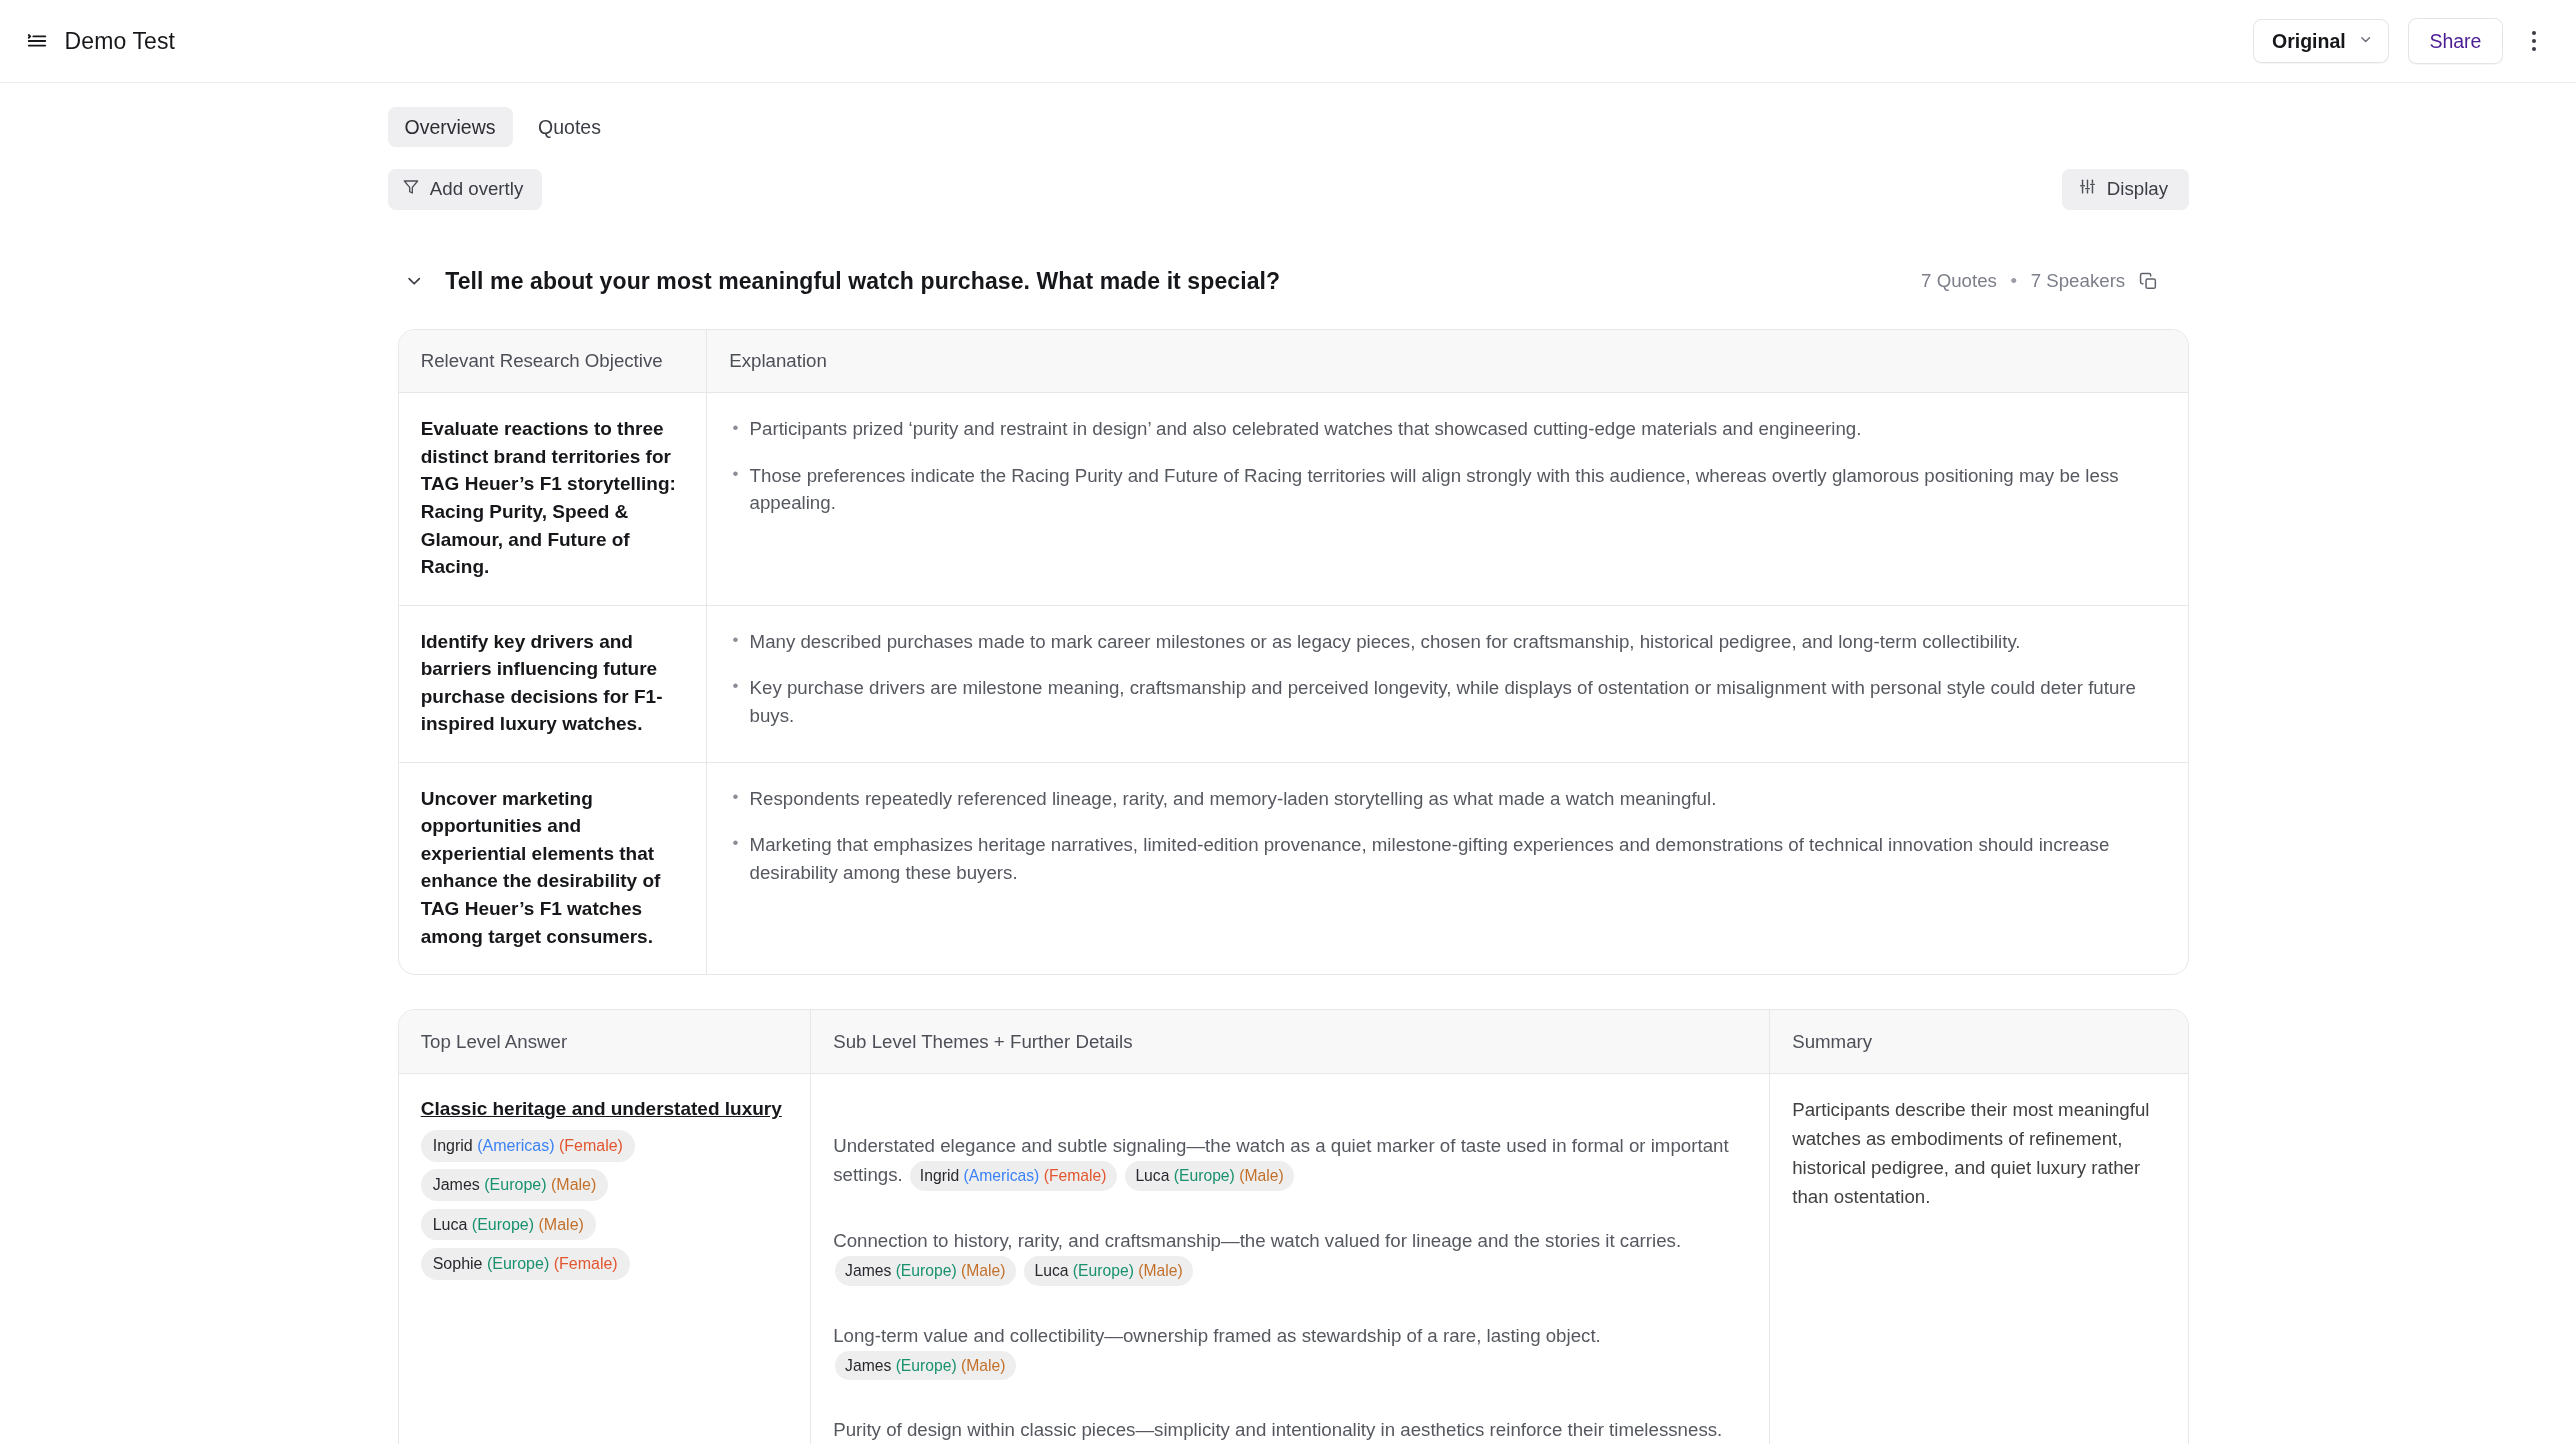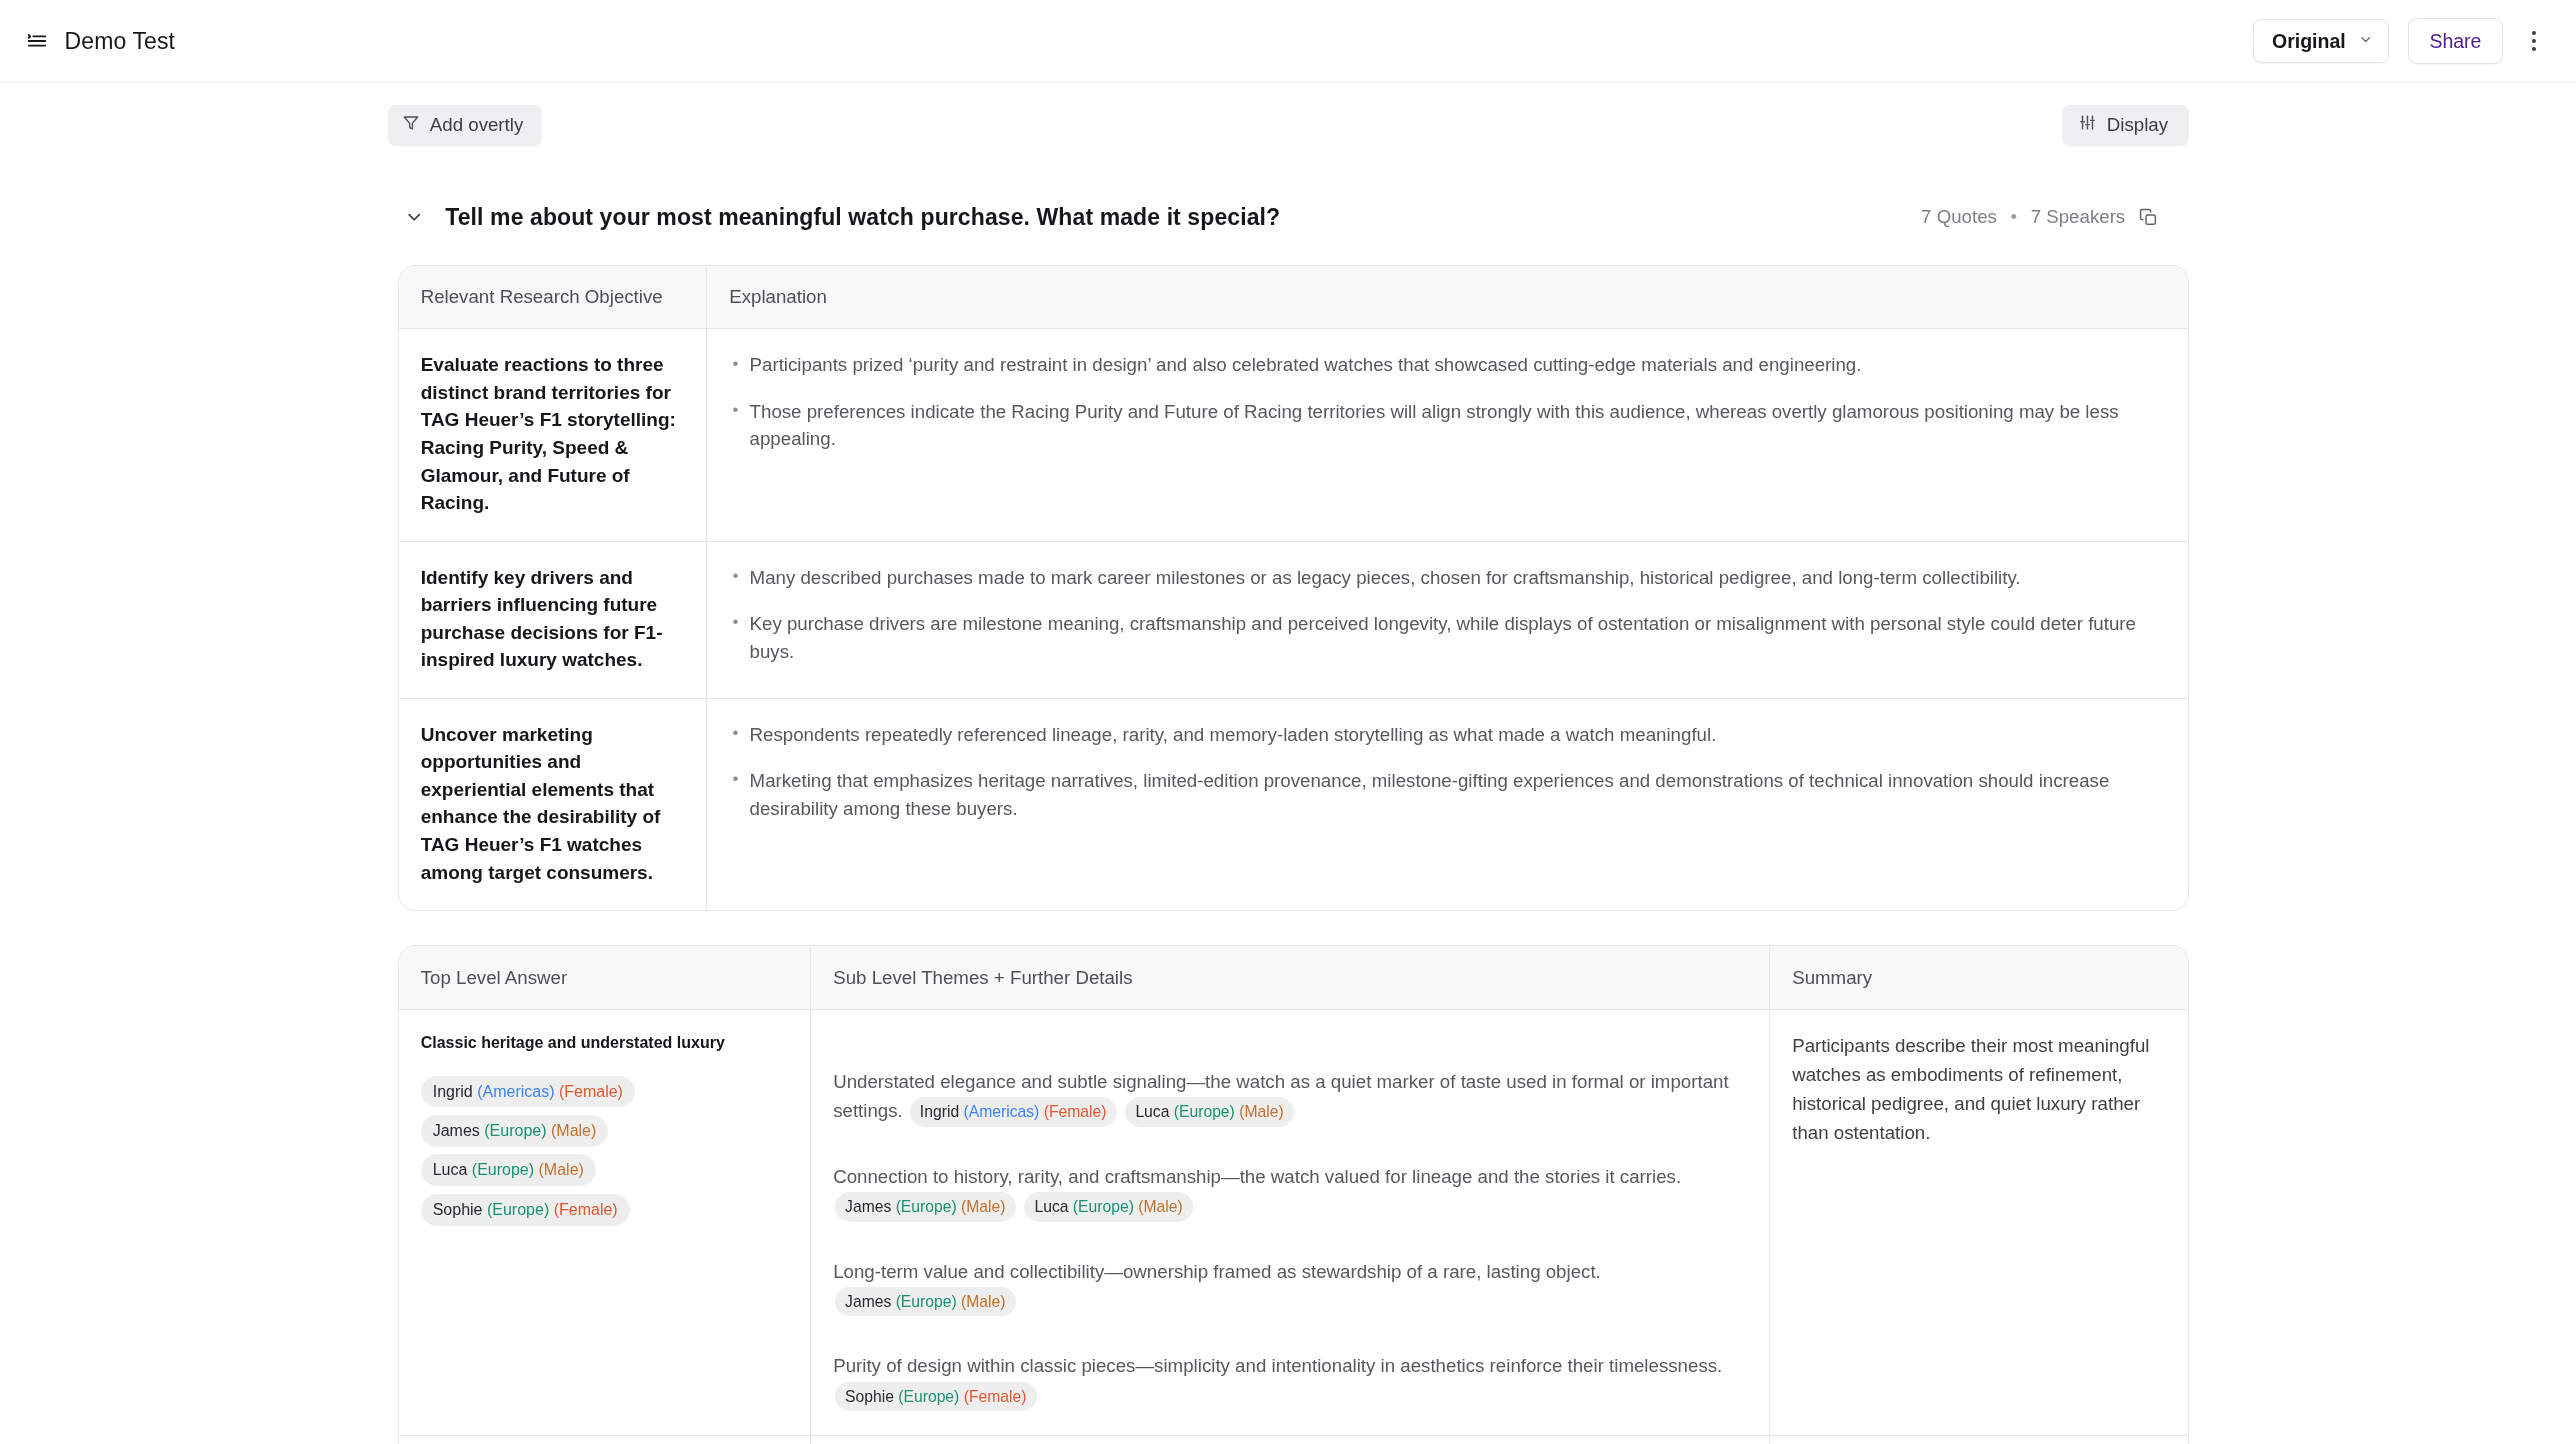--- a/index.html
+++ b/index.html
@@ -192,25 +192,26 @@
   ul.expl li:before {
     content: "•";
     position: absolute;
     left: 3.4px; top: -0.8px;
     color: #8b8e97;
     font-size: 17px;
   }
 
   
   .tl-answer {
-    font-size: 16px;
+    font-size: 19px;
     font-weight: 700;
     color: #16171a;
     line-height: 1.42;
-    margin-bottom: 21px;
+    margin-bottom: 7px;
+    text-decoration: underline;
   }
   .chips { display: flex; flex-wrap: wrap; gap: 7.6px; }
   .chip {
     background: #efeeef;
     border-radius: 849px;
     padding: 5.1px 12px;
     font-size: 16px;
     color: #27292e;
     white-space: nowrap;
     line-height: 1.35;
@@ -270,20 +271,24 @@
         <i></i>
         <i></i>
         <i></i>
       </div>
   </div>
 </div>
 
 <div class="content">
   <div class="inner">
 
+    <div class="tabs">
+      <div class="tab active">Overviews</div>
+      <div class="tab">Quotes</div>
+    </div>
 
     <div class="filterrow">
       <div class="add-filter">
         <span>
           <svg width="16" height="16" viewBox="0 0 24 24" fill="none" stroke="#4d4f57" stroke-width="2" stroke-linecap="round" stroke-linejoin="round">
               <polygon points="22 3 2 3 10 12.46 10 19 14 21 14 12.46 22 3"></polygon>
             </svg>
         </span>
         <span>Add overtly</span>
       </div>

